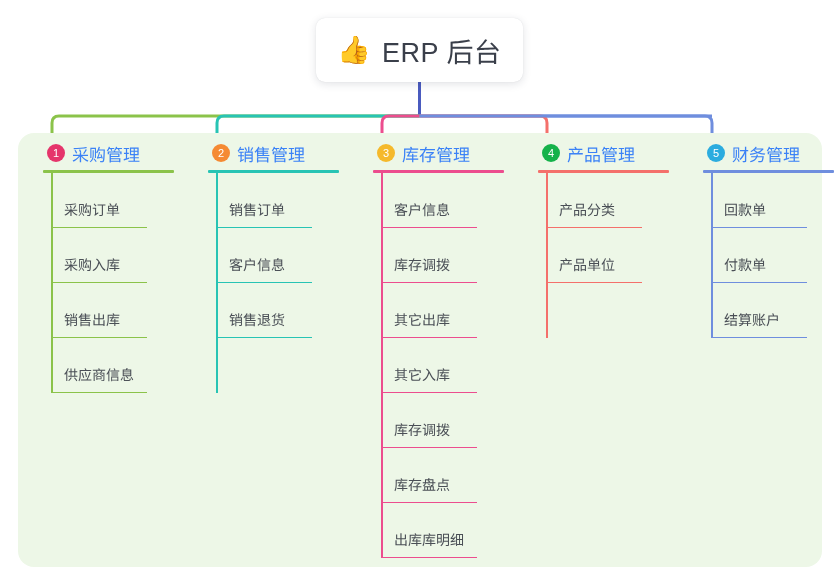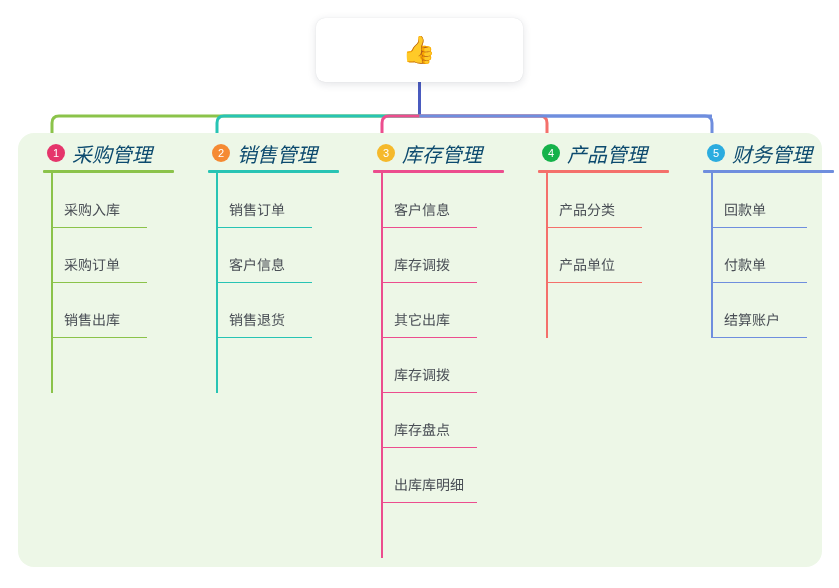--- a/index.html
+++ b/index.html
@@ -104,24 +104,23 @@
     border-radius: 50%;
     color: #ffffff;
     font-size: 11px;
     line-height: 18px;
     text-align: center;
     font-family: "Liberation Sans", sans-serif;
     flex: 0 0 auto;
     margin-right: 7px;
   }
   .col-title {
-    font-size: 20px;
-    color: #0c4a6e;
+    font-size: 17px;
+    color: #3b82f6;
     white-space: nowrap;
-    font-style: italic;
   }
   .col-header-rule {
     position: absolute;
     left: 13px;
     bottom: 0;
     width: 131px;
     height: 3px;
     border-radius: 1px;
   }
 
@@ -171,41 +170,46 @@
         <path d="M 419.5 116 L 389 116 Q 382 116 382 123 L 382 146" stroke="#ec4d8e" stroke-width="3" fill="none"></path>
         <path d="M 419.5 116 L 540 116 Q 547 116 547 123 L 547 146" stroke="#f4706b" stroke-width="3" fill="none"></path>
         <path d="M 419.5 116 L 705 116 Q 712 116 712 123 L 712 146" stroke="#6f8ede" stroke-width="3" fill="none"></path>
       </g>
   </svg>
 
   <div class="panel"></div>
 
   <div class="root-card">
     <span class="root-emoji">👍</span>
+    <span class="root-title">ERP 后台</span>
   </div>
 
   <div class="columns" id="columns-host">
       <div class="column col-0">
         <div class="col-header">
           <span class="badge" style="background: rgb(229, 53, 107);">1</span>
           <span class="col-title">采购管理</span>
           <span class="col-header-rule" style="background: rgb(139, 195, 74);"></span>
         </div>
         <div class="col-body">
           <span class="col-spine" style="background: rgb(139, 195, 74); height: 220px;"></span>
           <div class="leaf">
+            <span class="leaf-label">采购订单</span>
+            <span class="leaf-rule" style="background: rgb(139, 195, 74);"></span>
+          </div>
+          <div class="leaf">
             <span class="leaf-label">采购入库</span>
             <span class="leaf-rule" style="background: rgb(139, 195, 74);"></span>
           </div>
           <div class="leaf">
-            <span class="leaf-label">采购订单</span>
+            <span class="leaf-label">销售出库</span>
             <span class="leaf-rule" style="background: rgb(139, 195, 74);"></span>
           </div>
           <div class="leaf">
-            <span class="leaf-label">销售出库</span>
+            <span class="leaf-label">供应商信息</span>
             <span class="leaf-rule" style="background: rgb(139, 195, 74);"></span>
           </div>
         </div>
       </div>
       <div class="column col-1">
         <div class="col-header">
           <span class="badge" style="background: rgb(245, 138, 51);">2</span>
           <span class="col-title">销售管理</span>
           <span class="col-header-rule" style="background: rgb(40, 196, 180);"></span>
         </div>
@@ -239,20 +243,24 @@
           </div>
           <div class="leaf">
             <span class="leaf-label">库存调拨</span>
             <span class="leaf-rule" style="background: rgb(236, 77, 142);"></span>
           </div>
           <div class="leaf">
             <span class="leaf-label">其它出库</span>
             <span class="leaf-rule" style="background: rgb(236, 77, 142);"></span>
           </div>
           <div class="leaf">
+            <span class="leaf-label">其它入库</span>
+            <span class="leaf-rule" style="background: rgb(236, 77, 142);"></span>
+          </div>
+          <div class="leaf">
             <span class="leaf-label">库存调拨</span>
             <span class="leaf-rule" style="background: rgb(236, 77, 142);"></span>
           </div>
           <div class="leaf">
             <span class="leaf-label">库存盘点</span>
             <span class="leaf-rule" style="background: rgb(236, 77, 142);"></span>
           </div>
           <div class="leaf">
             <span class="leaf-label">出库库明细</span>
             <span class="leaf-rule" style="background: rgb(236, 77, 142);"></span>

